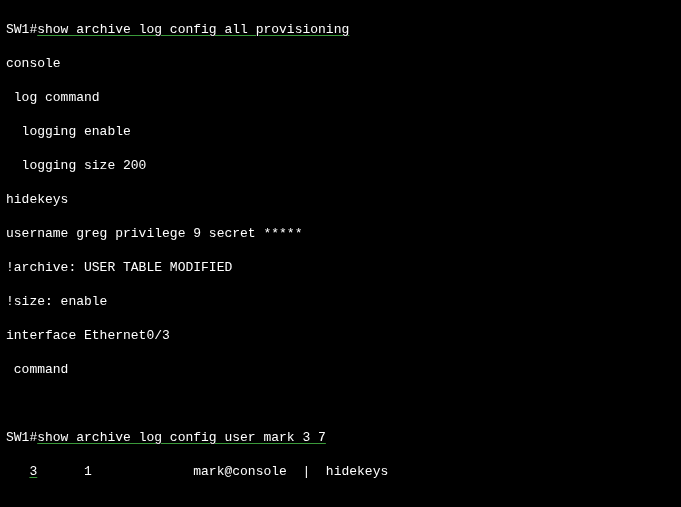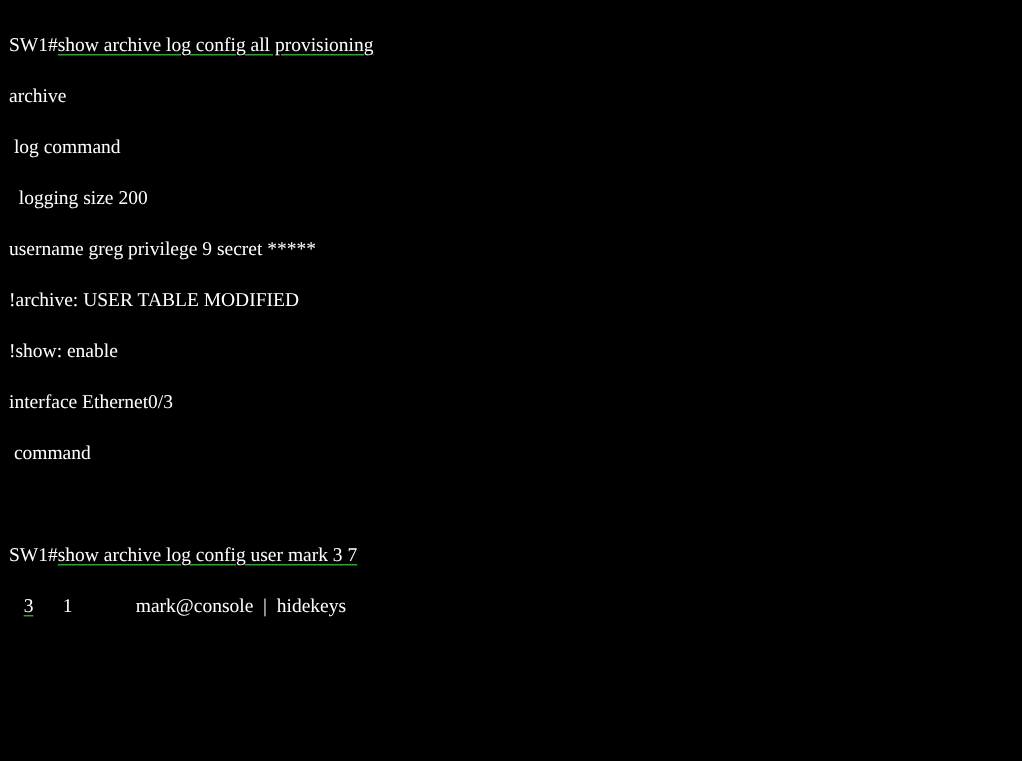--- a/index.html
+++ b/index.html
@@ -1,33 +1,35 @@
 <!DOCTYPE html>
 <html><head>
 <meta charset="utf-8">
 <style>
   html,body{margin:0;padding:0;background:#000;color:#fff;
     font-family:"Courier New",monospace;font-size:13px;line-height:17px;}
   .term{padding:4px 6px;white-space:pre;}
   .prompt{color:#fff;}
   .cmd{color:#fff;text-decoration:underline;text-decoration-color:#3a9a3a;text-underline-offset:2px;}
   .g{color:#fff;text-decoration:underline;text-decoration-color:#3a9a3a;text-underline-offset:2px;}
-  .row{display:block;font-family:Liberation Serif, serif;}
+  .row{display:block;}
 </style>
 </head>
 <body>
 
 <div class="term">
 <span class="row"><span class="prompt">SW1#</span><span class="cmd">show archive log config all provisioning</span></span>
-<span class="row">archive</span>
+<span class="row">console</span>
 <span class="row"> log command</span>
+<span class="row">  logging enable</span>
 <span class="row">  logging size 200</span>
+<span class="row">hidekeys</span>
 <span class="row">username greg privilege 9 secret *****</span>
 <span class="row">!archive: USER TABLE MODIFIED</span>
-<span class="row">!show: enable</span>
+<span class="row">!size: enable</span>
 <span class="row">interface Ethernet0/3</span>
 <span class="row"> command</span>
 <span class="row"> </span>
 <span class="row"><span class="prompt">SW1#</span><span class="cmd">show archive log config user mark 3 7</span></span>
 <span class="row">   <span class="g">3</span><span>      1             mark@console  |  hidekeys</span></span>
 
 
 
 
 

